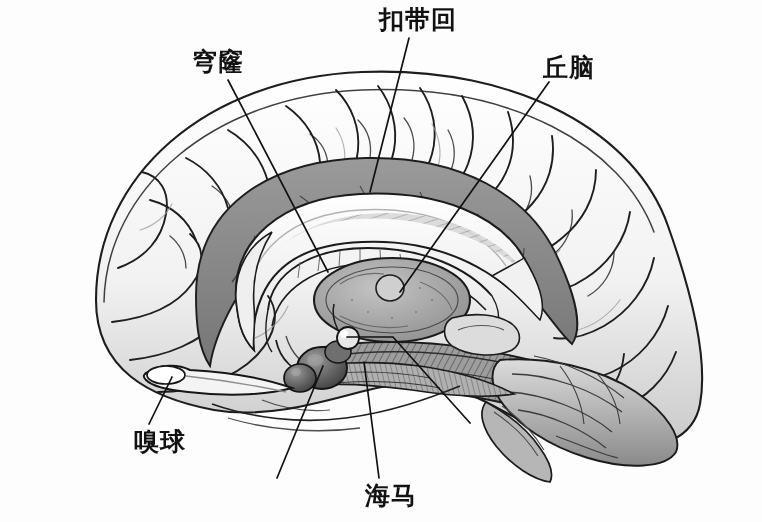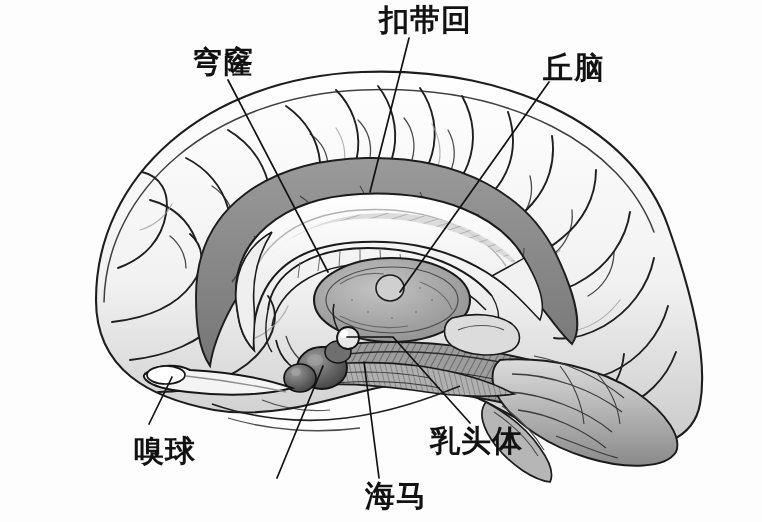--- a/index.html
+++ b/index.html
@@ -7,21 +7,21 @@
     width:762px;height:522px;
     background:#fdfdfd;
     font-family:"Liberation Serif","DejaVu Serif",serif;
     overflow:hidden;
   }
   #stage{position:relative;width:762px;height:522px;background:#fdfdfd;}
   #art{position:absolute;left:0;top:0;width:762px;height:522px;}
   .lbl{
     position:absolute;
     color:#121212;
-    font-size:30px;
+    font-size:25px;
     line-height:23px;
     letter-spacing:1px;
     white-space:nowrap;
     font-weight:600;
     font-family:"DejaVu Sans","Liberation Sans",sans-serif;
   }
 </style>
 </head>
 <body>
 
@@ -322,20 +322,19 @@
       <polyline points="347,337 393,337 470,423"></polyline>
     </g>
   </svg>
 
   <div class="lbl" style="left:192px;top:50px;">穹窿</div>
 
   <div class="lbl" style="left:379px;top:8px;">扣带回</div>
 
   <div class="lbl" style="left:543px;top:56px;">丘脑</div>
 
-  <div class="lbl" style="left:134px;top:439px;font-family:Liberation Serif, serif;">嗅球</div>
+  <div class="lbl" style="left:134px;top:430px;font-family:Liberation Serif, serif;">嗅球</div>
 
 
   <div class="lbl" style="left:354px;top:484px;margin-left:11px;">海马</div>
 
-  <div class="lbl" style="left:430px;top:429px;">乳头体</div>
 
 </div>
 
 </body></html>

